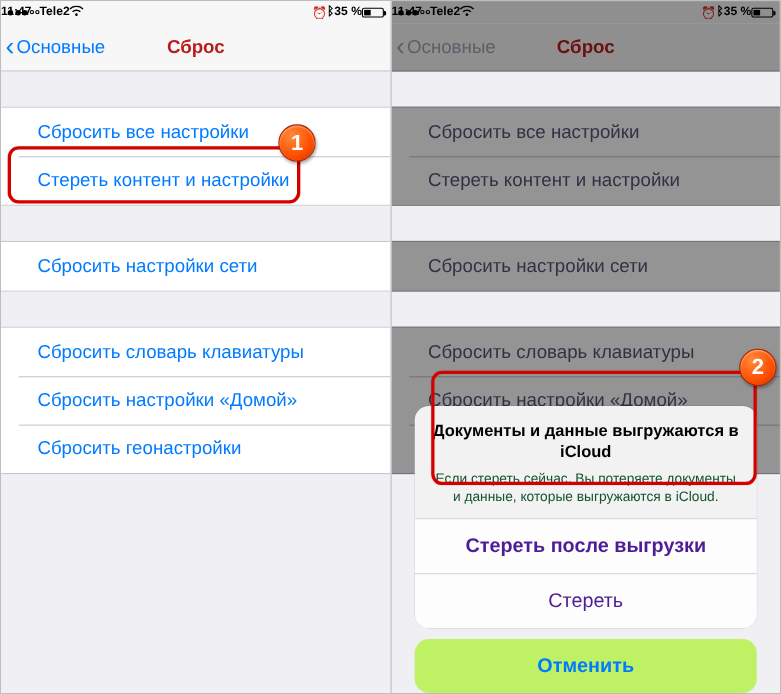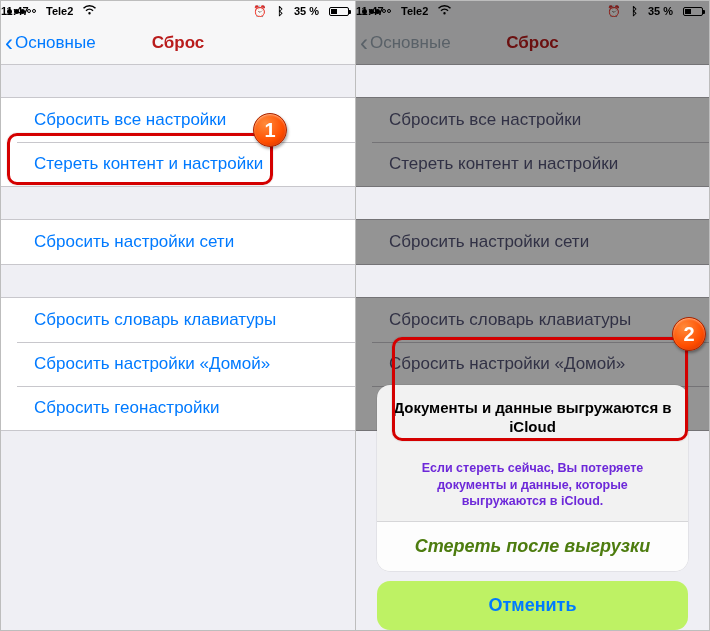--- a/index.html
+++ b/index.html
@@ -29,21 +29,21 @@
     height: 20px;
     background: #f7f7f8;
     display: flex;
     align-items: center;
     font-size: 11px;
     font-weight: 600;
     color: #000;
     padding: 0 6px;
     position: relative;
   }
-  .sb-left, .sb-right { display: flex; align-items: center; gap: 10px; }
+  .sb-left, .sb-right { display: flex; align-items: center; gap: 0; }
   .sb-center {
     position: absolute; left: 0; right: 0; text-align: left;
     font-weight: 600;
   }
   .sb-right { margin-left: auto; }
   .signal-dots { display:inline-flex; gap:1.5px; align-items:center;}
   .signal-dots span{ width:5px;height:5px;border-radius:50%; background:#000;}
   .signal-dots span.off{ background:transparent; border:1px solid #000; width:4px;height:4px;}
   .battery {
     display:inline-block; width:20px; height:9px; border:1px solid #000; border-radius:2px; position:relative;
@@ -106,29 +106,28 @@
   .sheet {
     width: 88%;
     display:flex; flex-direction:column; gap:10px;
   }
   .card {
     background:#f2f2f2; border-radius:13px; overflow:hidden;
     box-shadow: 0 0 0 0.5px rgba(0,0,0,.1);
   }
   .card .msg { padding: 14px 16px 12px; text-align:center; }
   .msg-title { font-size:15px; font-weight:700; color:#000; line-height:1.25; }
-  .msg-body { font-size:12.5px; color:#6d28d9; margin-top:24px; line-height:1.3;font-weight:bold; }
+  .msg-body { font-size:12.5px; color:#14532d; margin-top:6px; line-height:1.3; }
   .card .opt {
     border-top:1px solid #d6d6d8;
     text-align:center;
     padding: 14px 10px;
     font-size:18px;
-    color:#4d7c0f;
+    color:#4c1d95;
     background:#fdfdfd;
-    font-style:italic;
   }
   .opt.primary { font-weight:600; }
   .cancel {
     background:#bef264; border-radius:13px;
     text-align:center; padding:14px 10px;
     font-size:18px; color:#007aff; font-weight:600;
   }
   
   .rows-stack { position:absolute; left:0; right:0; top:64px; }
   .rows-stack .group { margin-top:32px; }
@@ -248,20 +247,21 @@
     </div>
 
     <div class="sheet-backdrop">
       <div class="sheet">
         <div class="card">
           <div class="msg">
             <div class="msg-title">Документы и данные выгружаются в iCloud</div>
             <div class="msg-body">Если стереть сейчас, Вы потеряете документы и данные, которые выгружаются в iCloud.</div>
           </div>
           <div class="opt primary">Стереть после выгрузки</div>
+          <div class="opt">Стереть</div>
         </div>
         <div class="cancel">Отменить</div>
       </div>
     </div>
 
     <div class="hl" style="left:36px; top:336px; width:296px; height:104px;"></div>
     <div class="badge" style="left:316px; top:316px;">
         <span>2</span>
       </div>
   </div>

